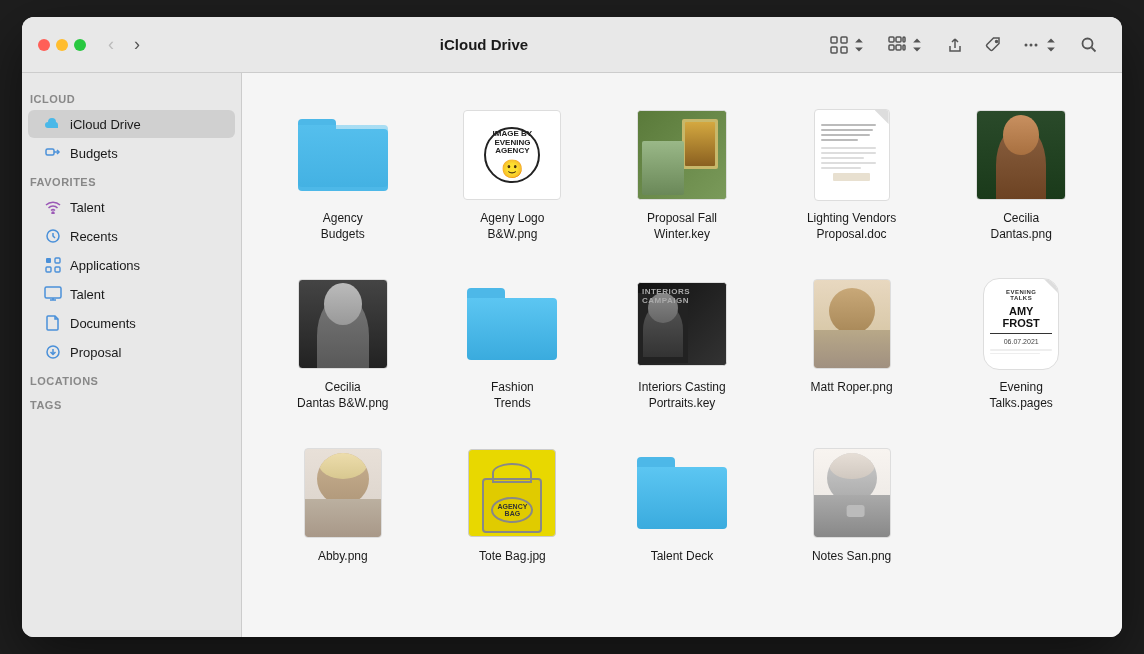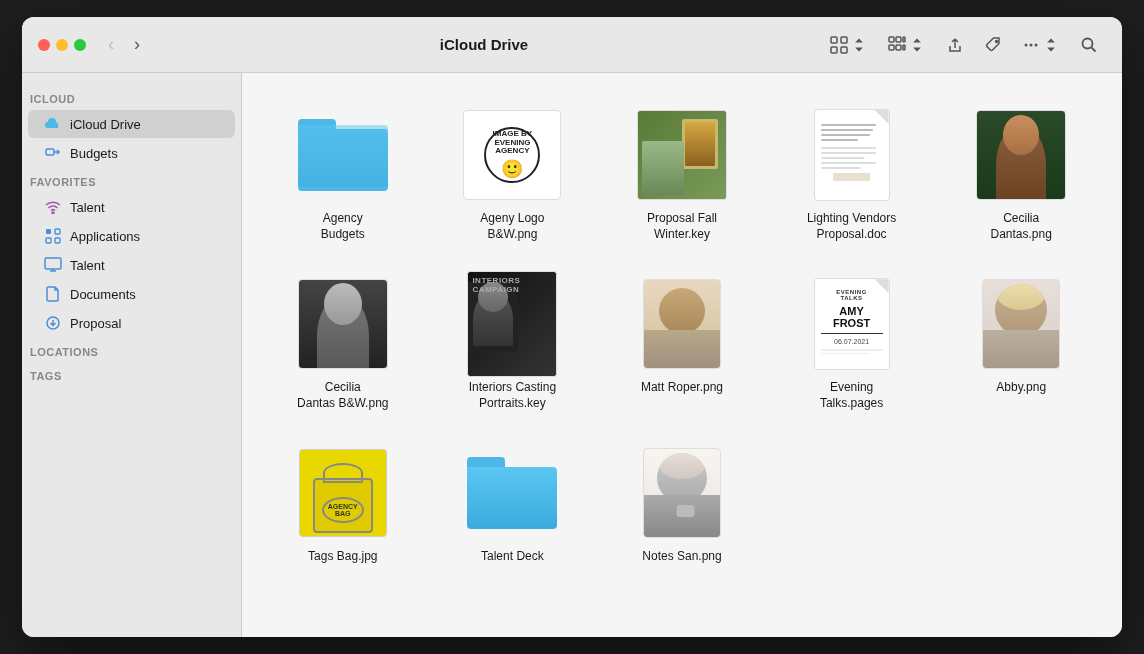--- a/index.html
+++ b/index.html
@@ -265,20 +265,29 @@
             <path d="M2 5a10 10 0 0114 0" stroke="#9b59b6"></path>
             <path d="M4.5 8a6 6 0 019 0" stroke="#9b59b6"></path>
             <path d="M7 10.5a3 3 0 014 0" stroke="#9b59b6"></path>
             <circle cx="9" cy="13" r="1" fill="#9b59b6"></circle>
           </svg>
         </div>
         <span>Talent</span>
       </div>
       <div class="sidebar-item">
         <div class="sidebar-icon">
+          <svg viewBox="0 0 16 16" fill="none" stroke="#4a90d9" stroke-width="1.5" width="16" height="16">
+            <circle cx="8" cy="8" r="6"></circle>
+            <path d="M8 5v3l2 2"></path>
+          </svg>
+        </div>
+        <span>Recents</span>
+      </div>
+      <div class="sidebar-item">
+        <div class="sidebar-icon">
           <svg viewBox="0 0 16 16" fill="none" stroke="#4a90d9" stroke-width="1.4" width="16" height="16">
             <rect x="1" y="1" width="5" height="5" rx="1" fill="#4a90d9" stroke="none"></rect>
             <rect x="10" y="1" width="5" height="5" rx="1" fill="none" stroke="#4a90d9"></rect>
             <rect x="1" y="10" width="5" height="5" rx="1" fill="none" stroke="#4a90d9"></rect>
             <rect x="10" y="10" width="5" height="5" rx="1" fill="none" stroke="#4a90d9"></rect>
           </svg>
         </div>
         <span>Applications</span>
       </div>
       <div class="sidebar-item">
@@ -392,24 +401,33 @@
           <div class="file-thumb">
             <div style="width:90px;height:90px;border:1px solid #ddd;border-radius:4px;overflow:hidden;background:linear-gradient(180deg,#444 0%,#222 100%);display:flex;align-items:center;justify-content:center;">
               <div style="width:52px;height:82px;background:linear-gradient(180deg,#777 0%,#555 100%);border-radius:50% 50% 0 0;position:relative;top:12px;">
                 <div style="width:38px;height:42px;background:linear-gradient(180deg,#bbb 0%,#999 100%);border-radius:50%;position:absolute;top:-12px;left:7px;"></div>
               </div>
             </div>
           </div>
           <div class="file-name">Cecilia<br>Dantas B&amp;W.png</div>
         </div>
 
-
-        <div class="file-item">
-          <div class="file-thumb">
-            <div style="width:90px;height:106px;border:1px solid #ddd;border-radius:4px;overflow:hidden;background:#111;display:flex;align-items:center;justify-content:center;position:relative;">
+        <div class="file-item">
+          <div class="file-thumb">
+            <div style="position:relative;width:90px;height:72px;">
+              <div style="position:absolute;top:0;left:0;width:38px;height:14px;background:#4db8e8;border-radius:4px 4px 0 0;"></div>
+              <div style="position:absolute;bottom:0;left:0;width:90px;height:62px;background:linear-gradient(180deg,#5cc6f2 0%,#3aabde 100%);border-radius:0 4px 4px 4px;"></div>
+            </div>
+          </div>
+          <div class="file-name">Fashion<br>Trends</div>
+        </div>
+
+        <div class="file-item">
+          <div class="file-thumb">
+            <div style="width:90px;height:84px;border:1px solid #ddd;border-radius:4px;overflow:hidden;background:#111;display:flex;align-items:center;justify-content:center;position:relative;">
               <div style="position:absolute;inset:0;background:linear-gradient(135deg,#111 0%,#333 100%);"></div>
               <div style="position:absolute;left:0;top:10px;width:50px;height:70px;background:#222;overflow:hidden;">
                 <div style="width:40px;height:54px;background:linear-gradient(180deg,#555 0%,#333 100%);border-radius:50% 50% 0 0;margin:10px auto 0;"></div>
                 <div style="width:30px;height:30px;background:linear-gradient(180deg,#888 0%,#666 100%);border-radius:50%;position:absolute;top:0px;left:10px;"></div>
               </div>
               <div style="position:absolute;top:4px;left:4px;font-size:8px;font-weight:bold;color:#aaa;letter-spacing:0.5px;">INTERIORS<br>CAMPAIGN</div>
             </div>
           </div>
           <div class="file-name">Interiors Casting<br>Portraits.key</div>
         </div>
@@ -421,21 +439,21 @@
                 <div style="width:46px;height:46px;background:linear-gradient(180deg,#c8a878 0%,#a88858 100%);border-radius:50%;margin:8px auto 0;"></div>
               </div>
               <div style="position:absolute;bottom:0;left:0;right:0;height:38px;background:linear-gradient(180deg,#b8a888 0%,#a09080 100%);border-radius:0 0 3px 3px;"></div>
             </div>
           </div>
           <div class="file-name">Matt Roper.png</div>
         </div>
 
         <div class="file-item">
           <div class="file-thumb">
-            <div style="width:76px;height:92px;background:#fff;border:1px solid #ddd;border-radius:4px;overflow:hidden;position:relative;padding:6px;">
+            <div style="width:76px;height:92px;background:#fff;border:1px solid #ddd;border-radius:16px;overflow:hidden;position:relative;padding:6px;">
               <div style="position:absolute;top:0;right:0;width:14px;height:14px;background:#ddd;clip-path:polygon(0 0,100% 100%,100% 0);"></div>
               <div style="font-size:6px;font-weight:bold;color:#333;text-align:center;margin-top:4px;letter-spacing:0.5px;">EVENING<br>TALKS</div>
               <div style="font-size:11px;font-weight:bold;color:#111;text-align:center;margin-top:4px;line-height:1.1;">AMY<br>FROST</div>
               <div style="height:1px;background:#333;margin:4px 0;"></div>
               <div style="font-size:7px;color:#444;text-align:center;">06.07.2021</div>
               <div style="margin-top:4px;">
                 <div style="height:1.5px;background:#eee;margin-bottom:2px;border-radius:1px;"></div>
                 <div style="height:1.5px;background:#eee;margin-bottom:2px;border-radius:1px;width:80%;"></div>
               </div>
             </div>
@@ -463,21 +481,21 @@
 
               <div style="position:relative;width:60px;height:70px;margin-top:10px;">
                 <div style="position:absolute;bottom:0;left:0;width:60px;height:55px;background:#e0cb00;border:2px solid #888;border-radius:4px;"></div>
                 <div style="position:absolute;top:0;left:10px;width:40px;height:20px;border:2px solid #888;border-radius:50% 50% 0 0;background:transparent;"></div>
                 <div style="position:absolute;bottom:10px;left:50%;transform:translateX(-50%);width:42px;height:26px;border:2px solid #888;border-radius:50%;display:flex;align-items:center;justify-content:center;">
                   <div style="font-size:7px;font-weight:bold;color:#333;text-align:center;line-height:1.1;">AGENCY<br>BAG</div>
                 </div>
               </div>
             </div>
           </div>
-          <div class="file-name">Tags Bag.jpg</div>
+          <div class="file-name">Tote Bag.jpg</div>
         </div>
 
         <div class="file-item">
           <div class="file-thumb">
             <div style="position:relative;width:90px;height:72px;">
               <div style="position:absolute;top:0;left:0;width:38px;height:14px;background:#4db8e8;border-radius:4px 4px 0 0;"></div>
               <div style="position:absolute;bottom:0;left:0;width:90px;height:62px;background:linear-gradient(180deg,#5cc6f2 0%,#3aabde 100%);border-radius:0 4px 4px 4px;"></div>
             </div>
           </div>
           <div class="file-name">Talent Deck</div>

